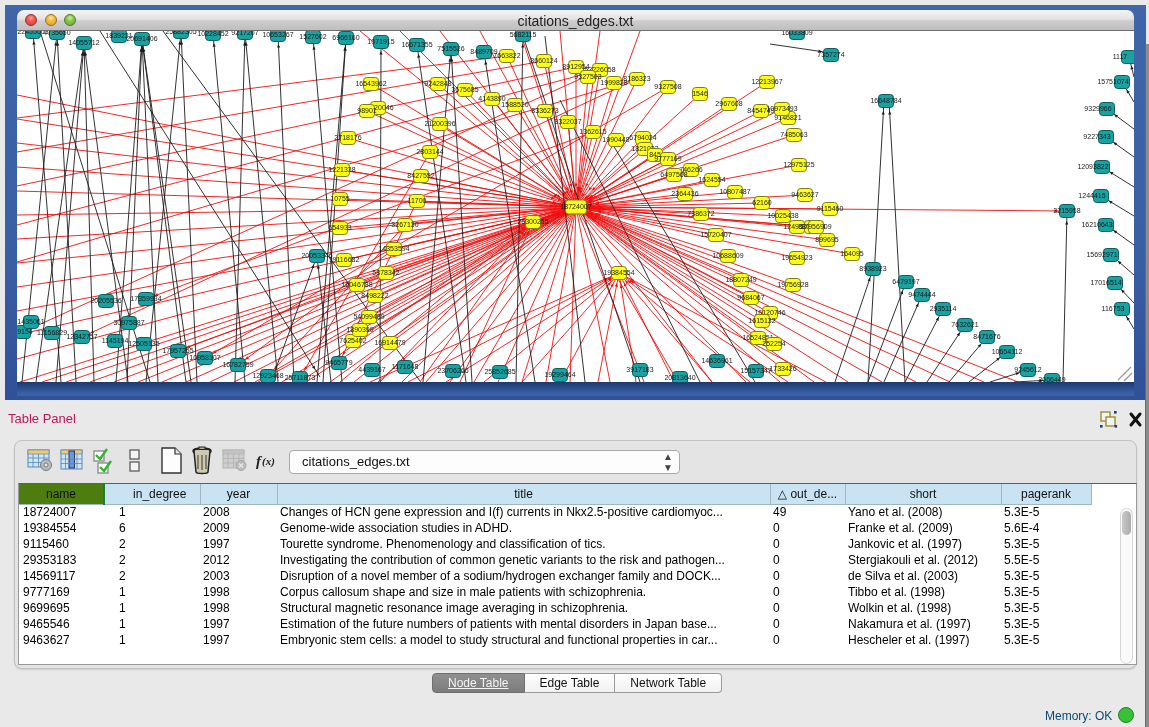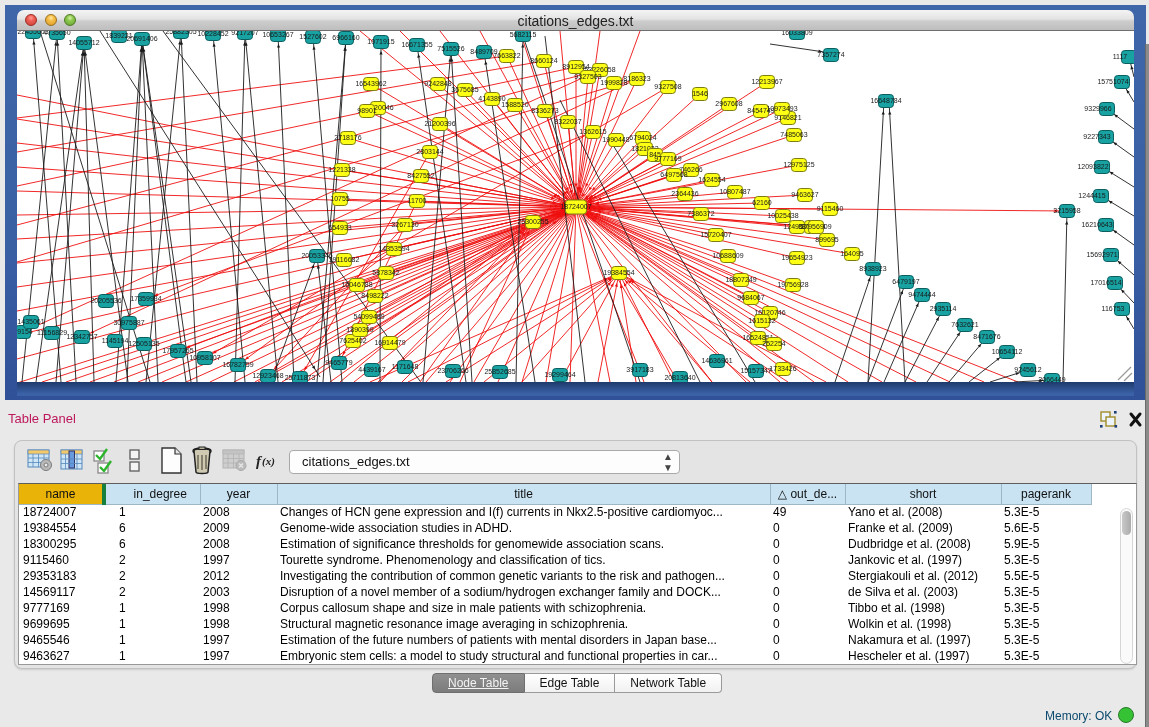--- a/index.html
+++ b/index.html
@@ -26,21 +26,21 @@
   background:#e4e4e4; border:1px solid #c2c2c2; border-radius:8px; box-shadow:0 1px 2px rgba(0,0,0,0.12); }
 #toolbar { position:absolute; left:3px; top:5px; height:34px; }
 #dropdown { position:absolute; left:274px; top:9px; width:391px; height:24px; background:#fdfdfd;
   border:1px solid #a9a9a9; border-radius:4px; font-size:13px; color:#111; line-height:22px; padding-left:12px; }
 #dropdown .arr { position:absolute; right:6px; top:0px; font-size:10px; color:#444; line-height:11px; }
 #tablebox { position:absolute; left:3px; top:42px; width:1119px; height:182px; background:#fff;
   border:1px solid #999; border-top-color:#5e5e5e; overflow:hidden; }
 table { border-collapse:collapse; table-layout:fixed; width:974px; font-size:12px; }
 th { background:#c9e3f2; border-right:1px solid #9fb6c4; border-bottom:1px solid #9fb6c4;
   font-weight:normal; height:20px; font-size:12px; color:#111; }
-th.c0 { background:#eab308; border-right:4px solid #15803d; }
+th.c0 { background:#4d7c0f; border-right:2px solid #15803d; }
 td { height:16px; padding:0 2px 0 3px; color:#000; white-space:nowrap; overflow:hidden; }
 .c0 { width:85px; } .c1 { width:96px;padding-left:15px; } .c2 { width:77px; } .c3 { width:493px; }
 .c4 { width:75px; } .c5 { width:156px; } .c6 { width:90px; }
 td.c0 { padding-left:4px; }
 
 #vsb { position:absolute; right:3px; top:24px; width:13px; height:156px; background:#fafafa; border:1px solid #d6d6d6; border-radius:7px; }
 #vsb .thumb { position:absolute; left:1px; top:2px; width:9px; height:24px; background:linear-gradient(90deg,#c9c9c9,#ababab); border-radius:5px; }
 
 #tabs { position:absolute; left:432px; top:673px; height:20px; display:flex; font-size:12px; }
 .tab { border:1px solid #9a9a9a; border-left:none; background:linear-gradient(180deg,#ffffff,#f1f1f1); color:#111; padding:2px 15px 0 15px; height:20px; }
@@ -807,30 +807,21 @@
                 <td class="c5">Yano et al. (2008)</td>
                 <td class="c6">5.3E-5</td>
               </tr>
 <tr>
                 <td class="c0">19384554</td>
                 <td class="c1">6</td>
                 <td class="c2">2009</td>
                 <td class="c3">Genome-wide association studies in ADHD.</td>
                 <td class="c4">0</td>
                 <td class="c5">Franke et al. (2009)</td>
-                <td class="c6">5.6E-5</td>
-              </tr>
-<tr>
-                <td class="c0">18300295</td>
-                <td class="c1">6</td>
-                <td class="c2">2008</td>
-                <td class="c3">Estimation of significance thresholds for genomewide association scans.</td>
-                <td class="c4">0</td>
-                <td class="c5">Dudbridge et al. (2008)</td>
-                <td class="c6">5.9E-5</td>
+                <td class="c6">5.6E-4</td>
               </tr>
 <tr>
                 <td class="c0">9115460</td>
                 <td class="c1">2</td>
                 <td class="c2">1997</td>
                 <td class="c3">Tourette syndrome. Phenomenology and classification of tics.</td>
                 <td class="c4">0</td>
                 <td class="c5">Jankovic et al. (1997)</td>
                 <td class="c6">5.3E-5</td>
               </tr>

